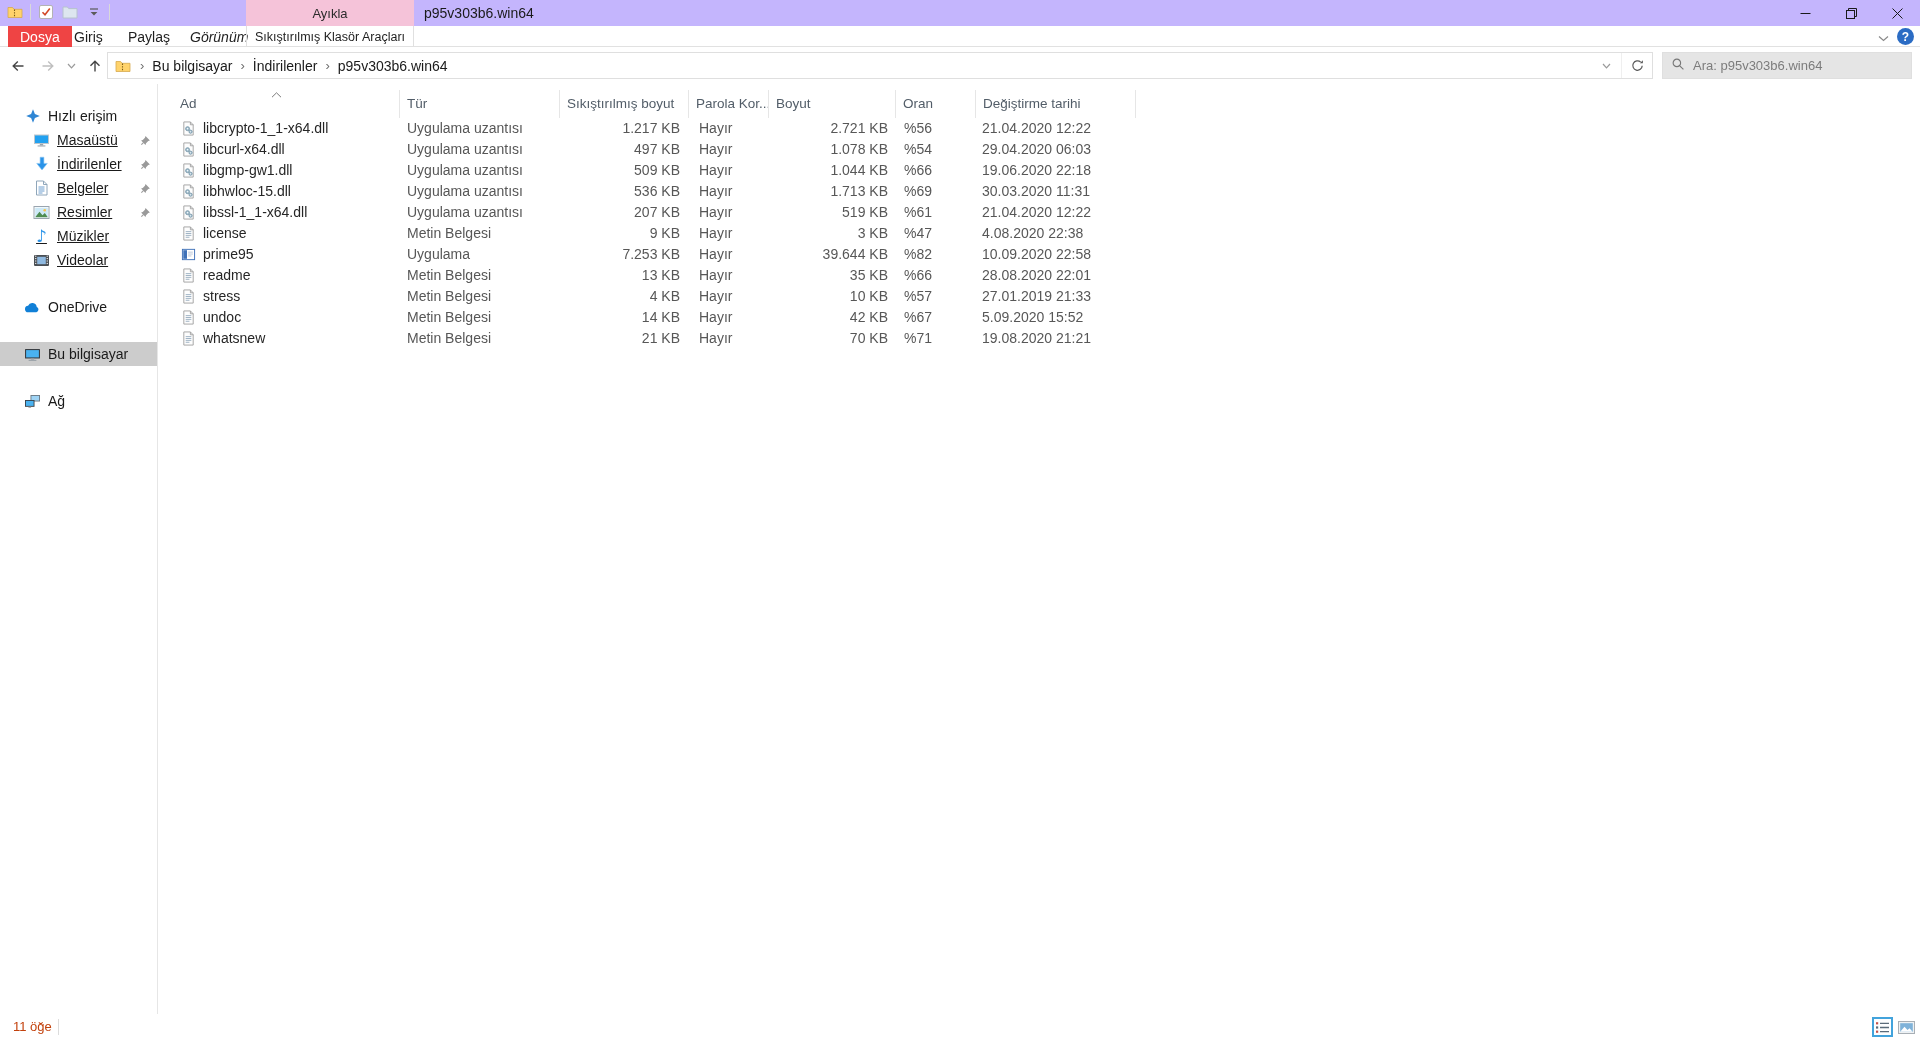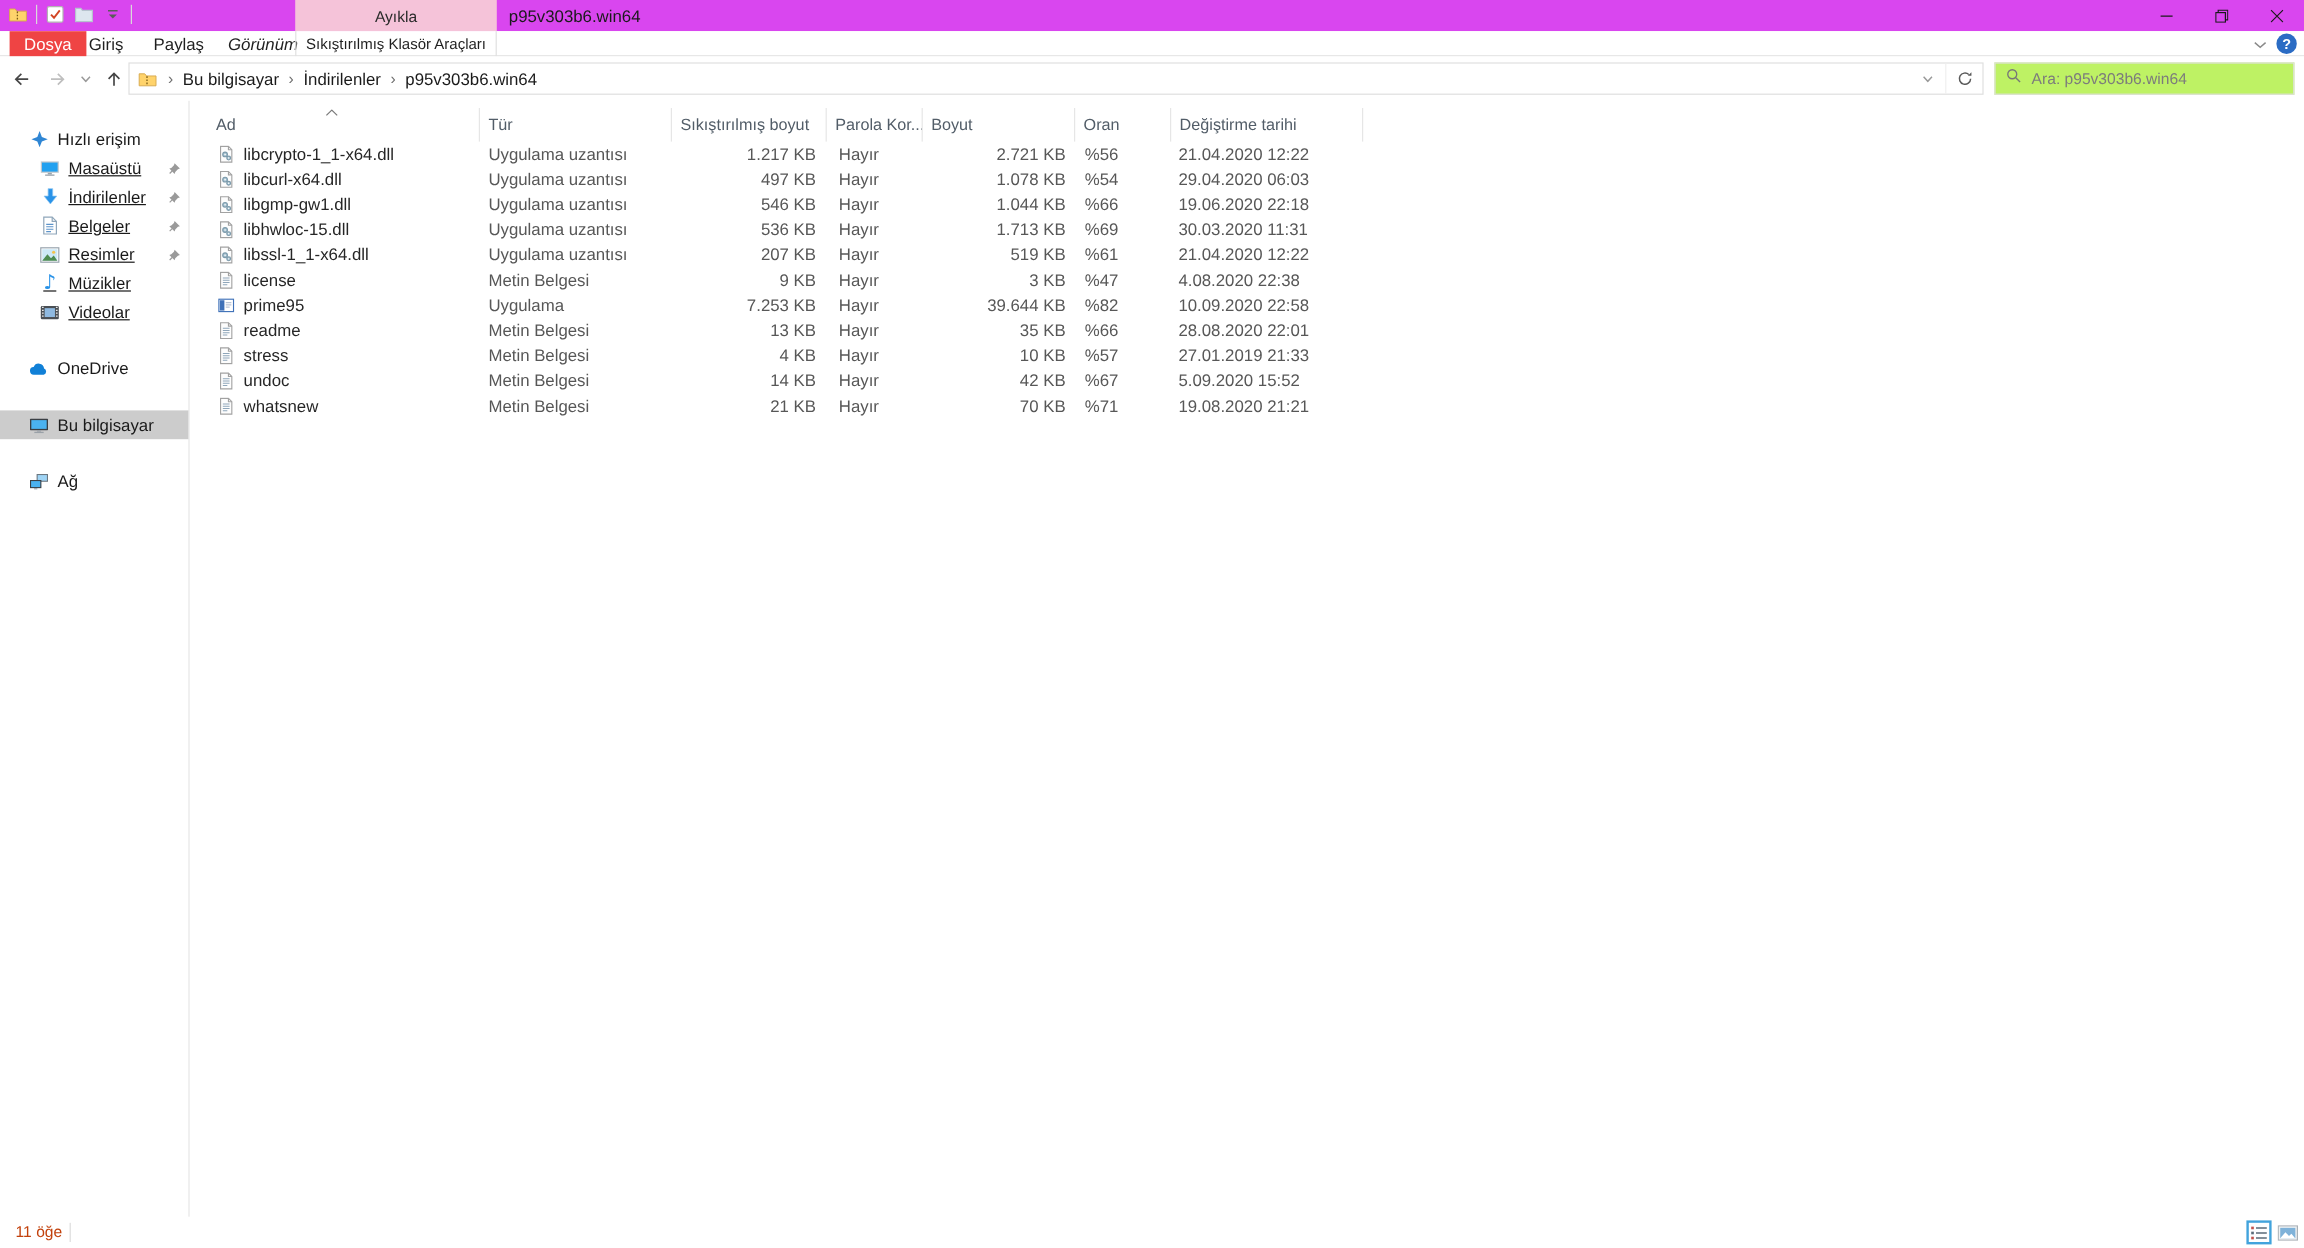--- a/index.html
+++ b/index.html
@@ -1,20 +1,20 @@
 <!DOCTYPE html>
 <html><head>
 <meta charset="utf-8">
 <style>
   * { margin:0; padding:0; box-sizing:border-box; }
   html,body { width:1920px; height:1040px; overflow:hidden; background:#fff;
     font-family:"Liberation Sans", sans-serif; color:#1a1a1a; }
 
   
-  #titlebar { position:absolute; left:0; top:0; width:1920px; height:26px; background:#d946ef;text-decoration:underline; }
+  #titlebar { position:absolute; left:0; top:0; width:1920px; height:26px; background:#c4b5fd;text-decoration:underline; }
   #qat { position:absolute; left:6px; top:3px; display:flex; align-items:center; gap:6px; }
   .qat-sep { width:1px; height:16px; background:#d9d9d9; }
   .qat-btn { width:18px; height:18px; display:flex; align-items:center; justify-content:center; }
   #contextual-header { position:absolute; left:246px; top:0; width:168px; height:26px;
     background:#f5c3d9; display:flex; align-items:center; justify-content:center;
     font-size:13px; color:#2b2b2b; }
   #window-title { position:absolute; left:424px; top:0; height:26px; line-height:26px; font-size:14px; color:#1a1a1a; }
   #win-controls { position:absolute; right:0; top:0; height:26px; display:flex; }
   .wc-btn { width:46px; height:26px; display:flex; align-items:center; justify-content:center; }
 
@@ -39,21 +39,21 @@
   #back-btn { left:5px; } #fwd-btn { left:35px; } #recent-btn { left:62px; width:18px; } #up-btn { left:82px; }
   #breadcrumb-bar { position:absolute; left:107px; top:5px; width:1546px; height:27px;
     border:1px solid #dfdfdf; background:#fff; display:flex; align-items:center; padding:0 2px 0 6px; }
   #breadcrumb { display:flex; align-items:center; font-size:14px; }
   .crumb { padding:0 6px; color:#1a1a1a; white-space:nowrap; }
   .crumb-sep { color:#6f6f6f; font-size:13px; padding:0 2px; }
   #bc-right { margin-left:auto; display:flex; align-items:center; height:100%; }
   #bc-divider { width:1px; height:25px; background:#efefef; margin:0 2px; }
   .bc-btn { width:26px; height:25px; display:flex; align-items:center; justify-content:center; }
   #search-box { position:absolute; left:1662px; top:5px; width:250px; height:27px;
-    border:1px solid #dfdfdf; background:#bef264; display:flex; align-items:center; gap:8px; padding:0 8px; }
+    border:1px solid #dfdfdf; background:#e5e5e5; display:flex; align-items:center; gap:8px; padding:0 8px; }
   #search-placeholder { font-size:13px; color:#7c7c7c; white-space:nowrap; }
 
   
   #main { position:absolute; left:0; top:84px; width:1920px; height:930px; background:#fff; }
 
   
   #sidebar { position:absolute; left:0; top:0; width:158px; height:930px; border-right:1px solid #e6e6e6; padding-top:20px; }
   .snav { height:24px; display:flex; align-items:center; padding-left:24px; font-size:14px; color:#1a1a1a; }
   .snav.indent { padding-left:33px;text-decoration:underline; }
   .snav.gap { margin-top:23px; }
@@ -448,21 +448,21 @@
                 <path d="M10 1v3h3" fill="none" stroke="#a2a2a2"></path>
                 <circle cx="7" cy="8.2" r="2.1" fill="#a6c3d2" stroke="#7c9aab"></circle>
                 <circle cx="7" cy="8.2" r="0.7" fill="#fff"></circle>
                 <circle cx="10.2" cy="11.4" r="1.7" fill="#a6c3d2" stroke="#7c9aab"></circle>
                 <circle cx="10.2" cy="11.4" r="0.6" fill="#fff"></circle>
               </svg>
             </span>
       <span class="fname">libgmp-gw1.dll</span>
     </div>
     <div class="cell">Uygulama uzantısı</div>
-    <div class="cell">546 KB</div>
+    <div class="cell">509 KB</div>
     <div class="cell">Hayır</div>
     <div class="cell">1.044 KB</div>
     <div class="cell">%66</div>
     <div class="cell">19.06.2020 22:18</div>
   </div>
 
   <div class="frow">
     <div class="cell c-name">
       <span class="ficon">
               <svg width="15" height="15" viewBox="0 0 16 16">

